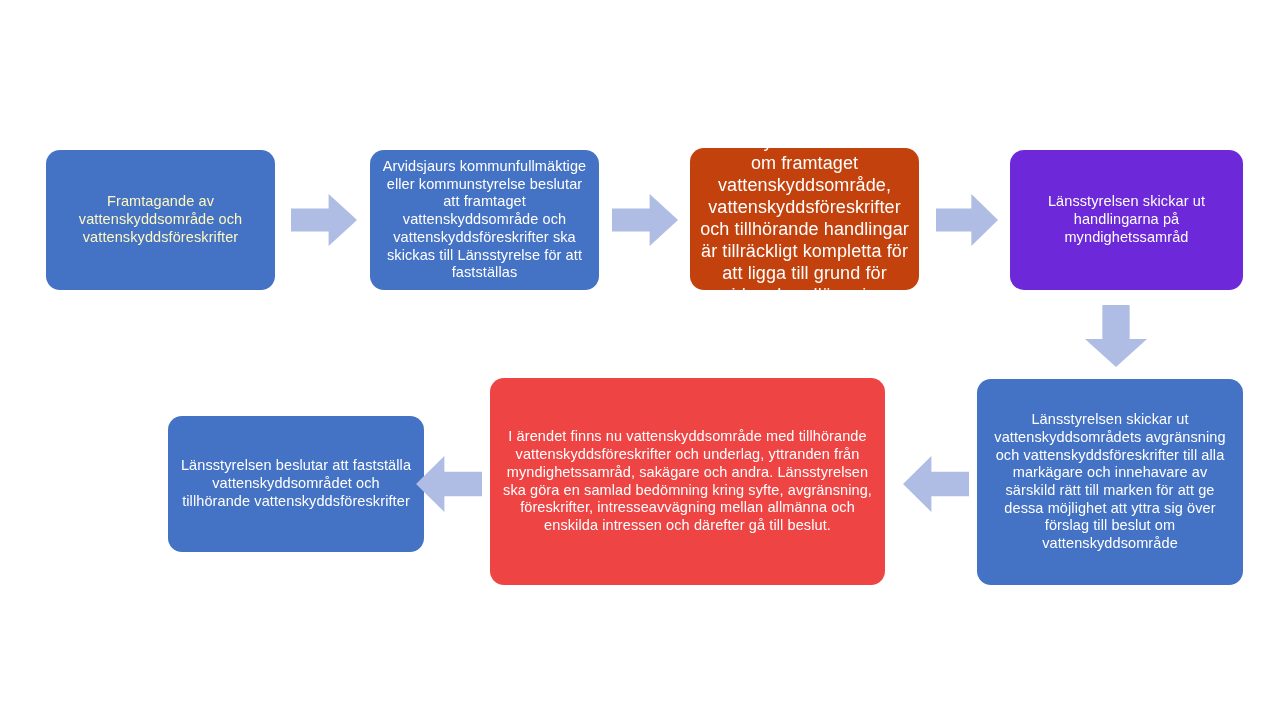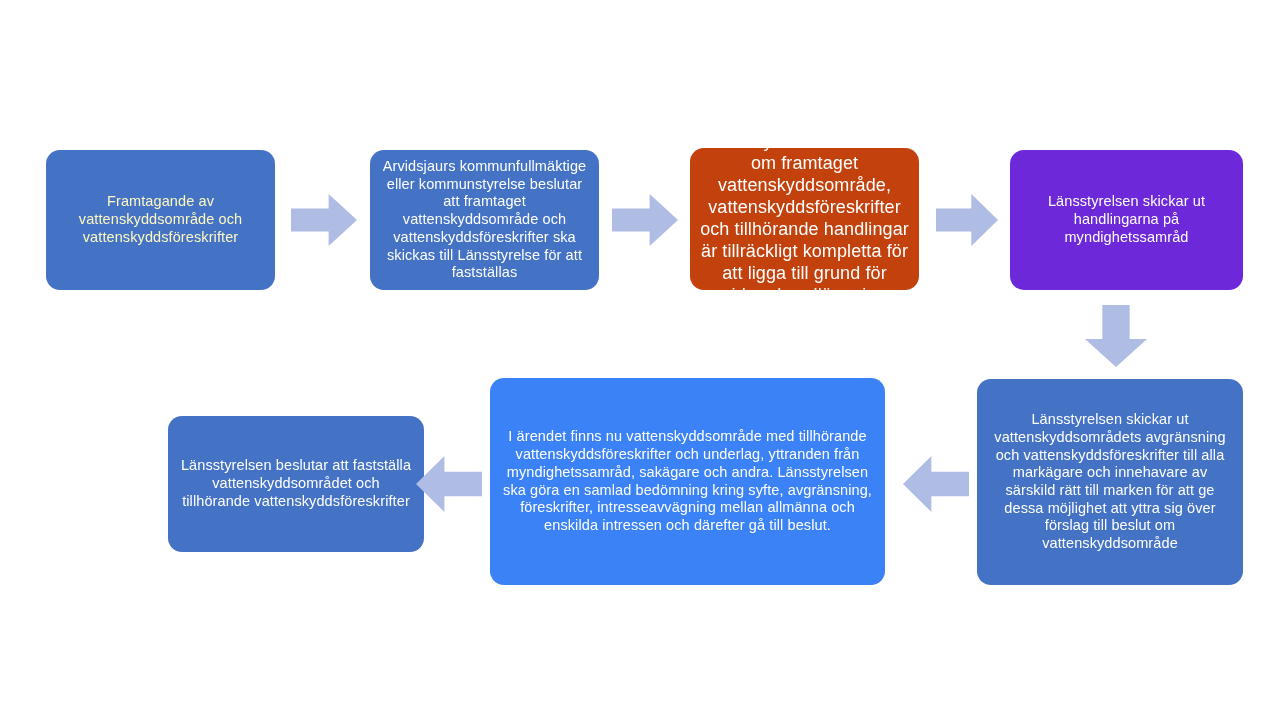--- a/index.html
+++ b/index.html
@@ -63,21 +63,21 @@
       <span class="label">Länsstyrelsen bedömer om framtaget vattenskyddsområde, vattenskyddsföreskrifter och tillhörande handlingar är tillräckligt kompletta för att ligga till grund för vidare handläggning</span>
     </div>
     <div class="node" style="left: 1010px; top: 150px; width: 233px; height: 140px; background: #6d28d9; color: rgb(255, 255, 255); font-size: 14.5px;">
       <span class="label">Länsstyrelsen skickar ut
 handlingarna på
 myndighetssamråd</span>
     </div>
     <div class="node" style="left: 977px; top: 379px; width: 266px; height: 206px; background: rgb(68, 114, 196); color: rgb(255, 255, 255); font-size: 14.5px;">
       <span class="label">Länsstyrelsen skickar ut vattenskyddsområdets avgränsning och vattenskyddsföreskrifter till alla markägare och innehavare av särskild rätt till marken  för att ge dessa möjlighet att yttra sig över förslag till beslut om vattenskyddsområde</span>
     </div>
-    <div class="node" style="left: 490px; top: 378px; width: 395px; height: 207px; background: #3b82f6; color: rgb(255, 255, 255); font-size: 14.5px;">
+    <div class="node" style="left: 490px; top: 378px; width: 395px; height: 207px; background: #ef4444; color: rgb(255, 255, 255); font-size: 14.5px;">
       <span class="label">I ärendet finns nu vattenskyddsområde med tillhörande vattenskyddsföreskrifter och underlag, yttranden från myndighetssamråd, sakägare och andra. Länsstyrelsen ska göra en samlad bedömning  kring syfte, avgränsning, föreskrifter, intresseavvägning mellan allmänna och enskilda intressen och därefter gå till beslut.</span>
     </div>
     <div class="node" style="left: 168px; top: 416px; width: 256px; height: 136px; background: rgb(68, 114, 196); color: rgb(255, 255, 255); font-size: 14.5px;">
       <span class="label">Länsstyrelsen beslutar att fastställa vattenskyddsområdet och tillhörande vattenskyddsföreskrifter</span>
     </div>
     <div class="arrow" style="left: 291px; top: 194px; width: 66px; height: 52px;">
       <svg viewBox="0 0 100 100" preserveAspectRatio="none">
         <polygon points="0,28 57,28 57,0 100,50 57,100 57,72 0,72" fill="#AFBCE3"></polygon>
       </svg>
     </div>

